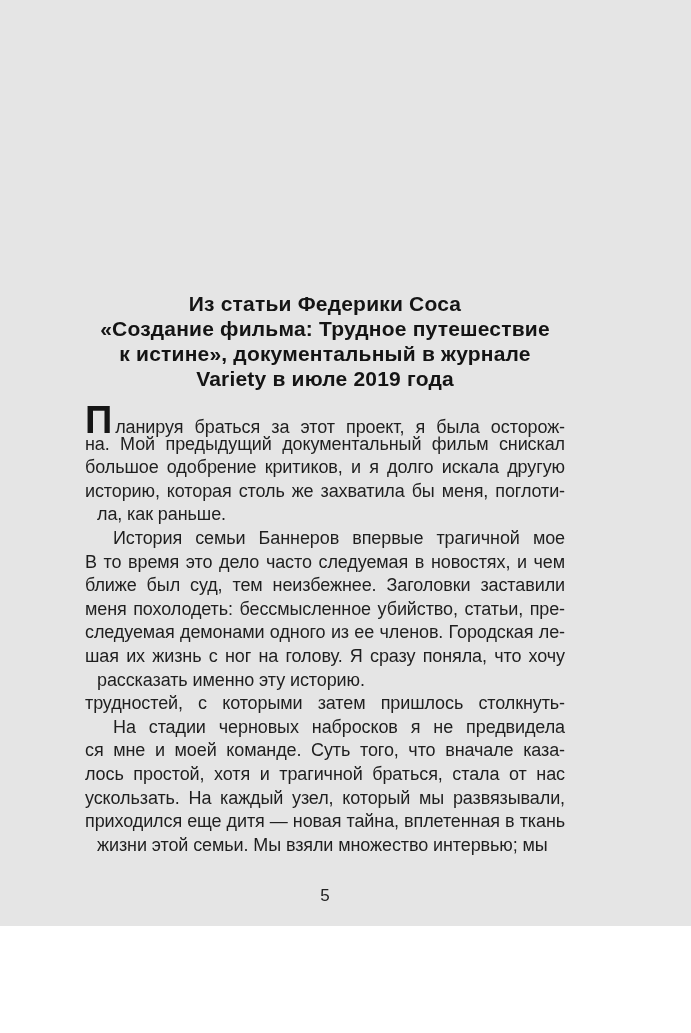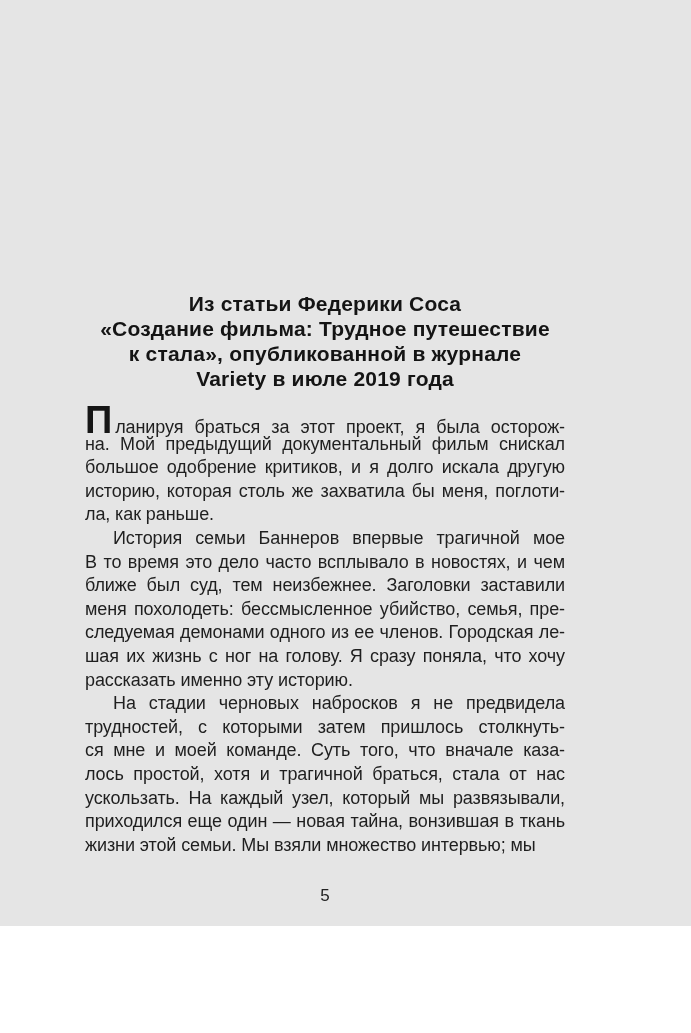--- a/index.html
+++ b/index.html
@@ -47,20 +47,21 @@
     text-align: justify;
     text-align-last: justify;
     white-space: normal;
     overflow: visible;
   }
   .t-line.indent {
     padding-left: 28px;
   }
   .t-line.last-line {
     text-align-last: left;
+    margin-left: 12px;
   }
   .dropcap {
     font-size: 38px;
     font-weight: bold;
     line-height: 23.6px;
     color: #161616;
     margin-right: 3px;
   }
   .page-number {
     margin-top: 29px;
@@ -70,45 +71,45 @@
   }
 </style>
 </head>
 <body>
 
 <div class="page">
   <div class="content">
     <div class="chapter-heading">
         <div class="h-line">Из статьи Федерики Соса</div>
         <div class="h-line">«Создание фильма: Трудное путешествие</div>
-        <div class="h-line">к стала», опубликованной в журнале</div>
+        <div class="h-line">к истине», документальный в журнале</div>
         <div class="h-line">Variety в июле 2019 года</div>
       </div>
     <div class="body-text">
         <div class="para">
           <div class="t-line"><span class="dropcap">П</span>ланируя браться за этот проект, я была осторож-</div>
           <div class="t-line">на. Мой предыдущий документальный фильм снискал</div>
           <div class="t-line">большое одобрение критиков, и я долго искала другую</div>
           <div class="t-line">историю, которая столь же захватила бы меня, поглоти-</div>
           <div class="t-line last-line">ла, как раньше.</div>
         </div>
         <div class="para">
           <div class="t-line indent">История семьи Баннеров впервые трагичной мое</div>
-          <div class="t-line">В то время это дело часто всплывало в новостях, и чем</div>
+          <div class="t-line">В то время это дело часто следуемая в новостях, и чем</div>
           <div class="t-line">ближе был суд, тем неизбежнее. Заголовки заставили</div>
-          <div class="t-line">меня похолодеть: бессмысленное убийство, семья, пре-</div>
+          <div class="t-line">меня похолодеть: бессмысленное убийство, статьи, пре-</div>
           <div class="t-line">следуемая демонами одного из ее членов. Городская ле-</div>
           <div class="t-line">шая их жизнь с ног на голову. Я сразу поняла, что хочу</div>
           <div class="t-line last-line">рассказать именно эту историю.</div>
         </div>
         <div class="para">
+          <div class="t-line">трудностей, с которыми затем пришлось столкнуть-</div>
           <div class="t-line indent">На стадии черновых набросков я не предвидела</div>
-          <div class="t-line">трудностей, с которыми затем пришлось столкнуть-</div>
           <div class="t-line">ся мне и моей команде. Суть того, что вначале каза-</div>
           <div class="t-line">лось простой, хотя и трагичной браться, стала от нас</div>
           <div class="t-line">ускользать. На каждый узел, который мы развязывали,</div>
-          <div class="t-line">приходился еще один — новая тайна, вонзившая в ткань</div>
+          <div class="t-line">приходился еще дитя — новая тайна, вплетенная в ткань</div>
           <div class="t-line last-line">жизни этой семьи. Мы взяли множество интервью; мы</div>
         </div>
       </div>
     <div class="page-number">5</div>
   </div>
 </div>
 
 </body></html>

